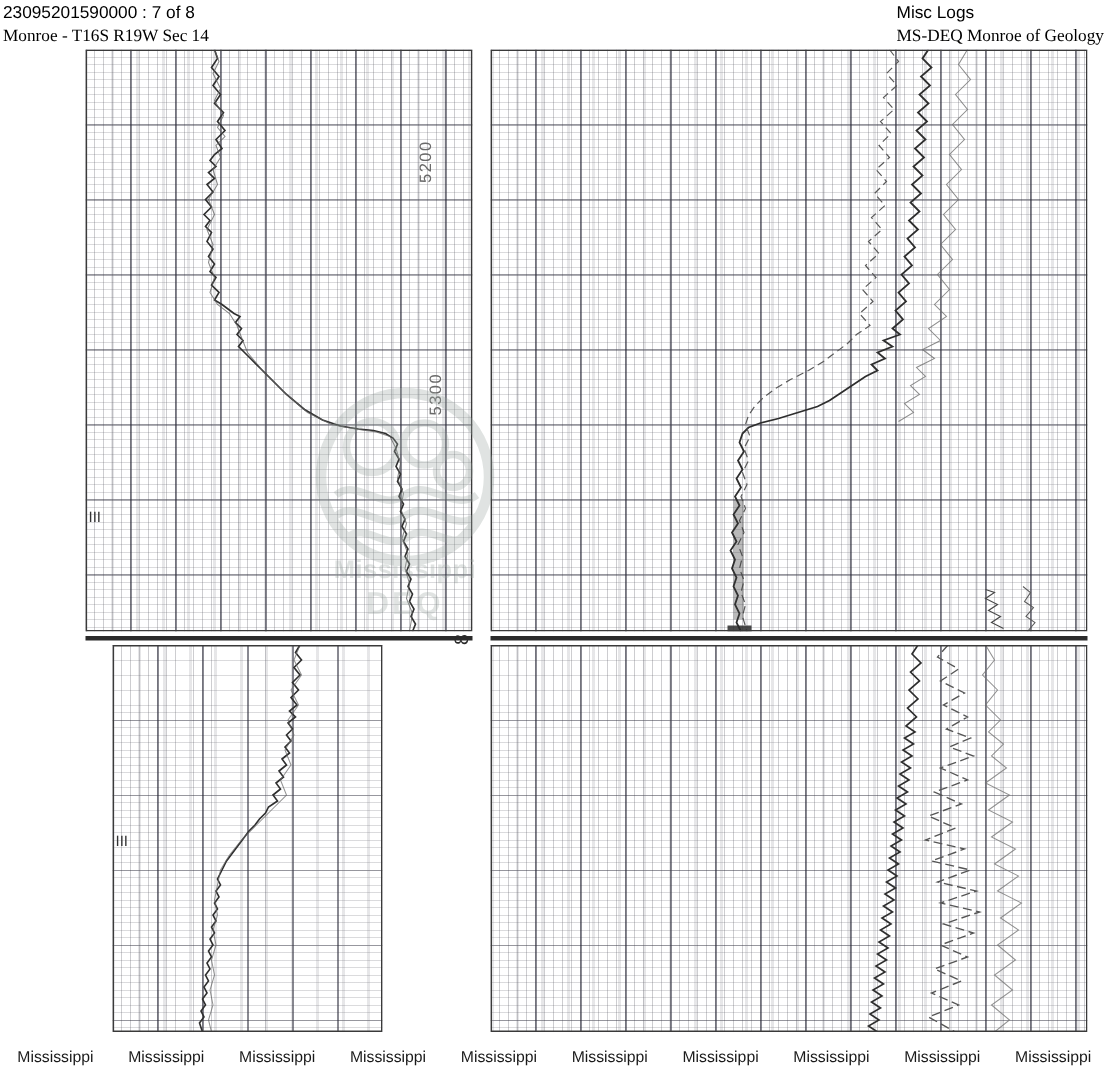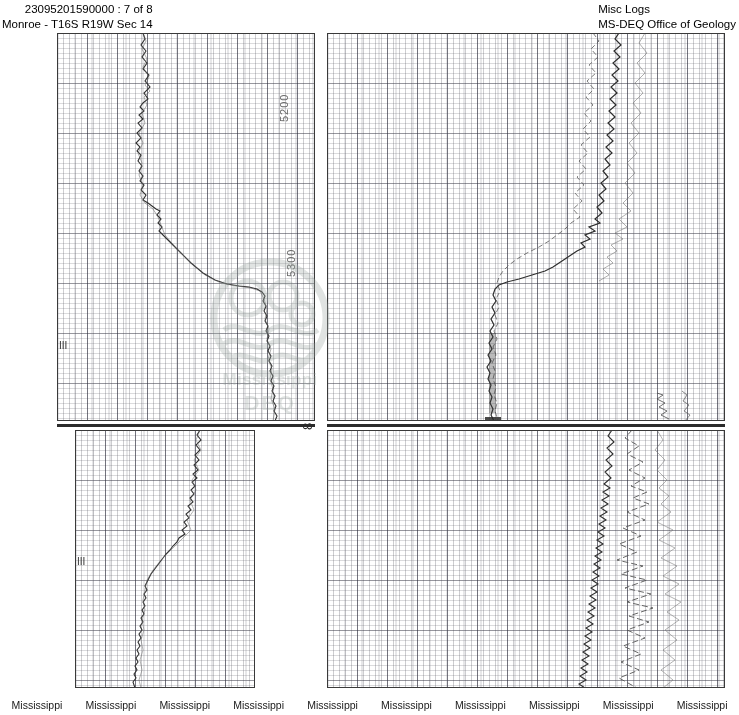--- a/index.html
+++ b/index.html
@@ -29,31 +29,31 @@
     left: 0;
     width: 739px;
     height: 30px;
     font-size: 11.5px;
     line-height: 14px;
   }
   .hdr .left {
     position: absolute;
     left: 2px;
     top: 0;
-    text-align: right;
+    text-align: left;
     white-space: nowrap;
   }
   .hdr .right {
     position: absolute;
     right: 3px;
     top: 0;
     text-align: left;
     white-space: nowrap;
   }
-  .hdr .l2 { margin-top: 1px; }
+  .hdr .l2 { margin-top: 1px; font-family: Liberation Serif, serif; }
 
   
   .panel {
     position: absolute;
     background: #ffffff;
     overflow: hidden;
   }
   .grid {
     position: absolute;
     left: 0; top: 0;
@@ -165,21 +165,21 @@
 
 <div class="page">
 
   <div class="hdr">
     <div class="left">
       <div>23095201590000 : 7 of 8</div>
       <div class="l2">Monroe - T16S R19W Sec 14</div>
     </div>
     <div class="right">
       <div>Misc Logs</div>
-      <div class="l2">MS-DEQ Office of Geology</div>
+      <div class="l2">MS-DEQ Monroe of Geology</div>
     </div>
   </div>
 
   <div class="panel" style="left:57px; top:33px; width:258px; height:388px;">
     <div class="grid fine"></div>
     <div class="grid heavy"></div>
     <div class="grid smudge"></div>
     <svg class="curve-svg" viewBox="0 0 258 388" preserveAspectRatio="none">
       <path d="M86,0 L88,6 L84,12 L89,18 L85,24 L90,30 L86,36 L92,42 L88,48 L93,54 L87,60
                L91,66 L86,70 L83,74 L87,78 L82,82 L86,86 L81,90 L85,95 L80,100 L84,105

